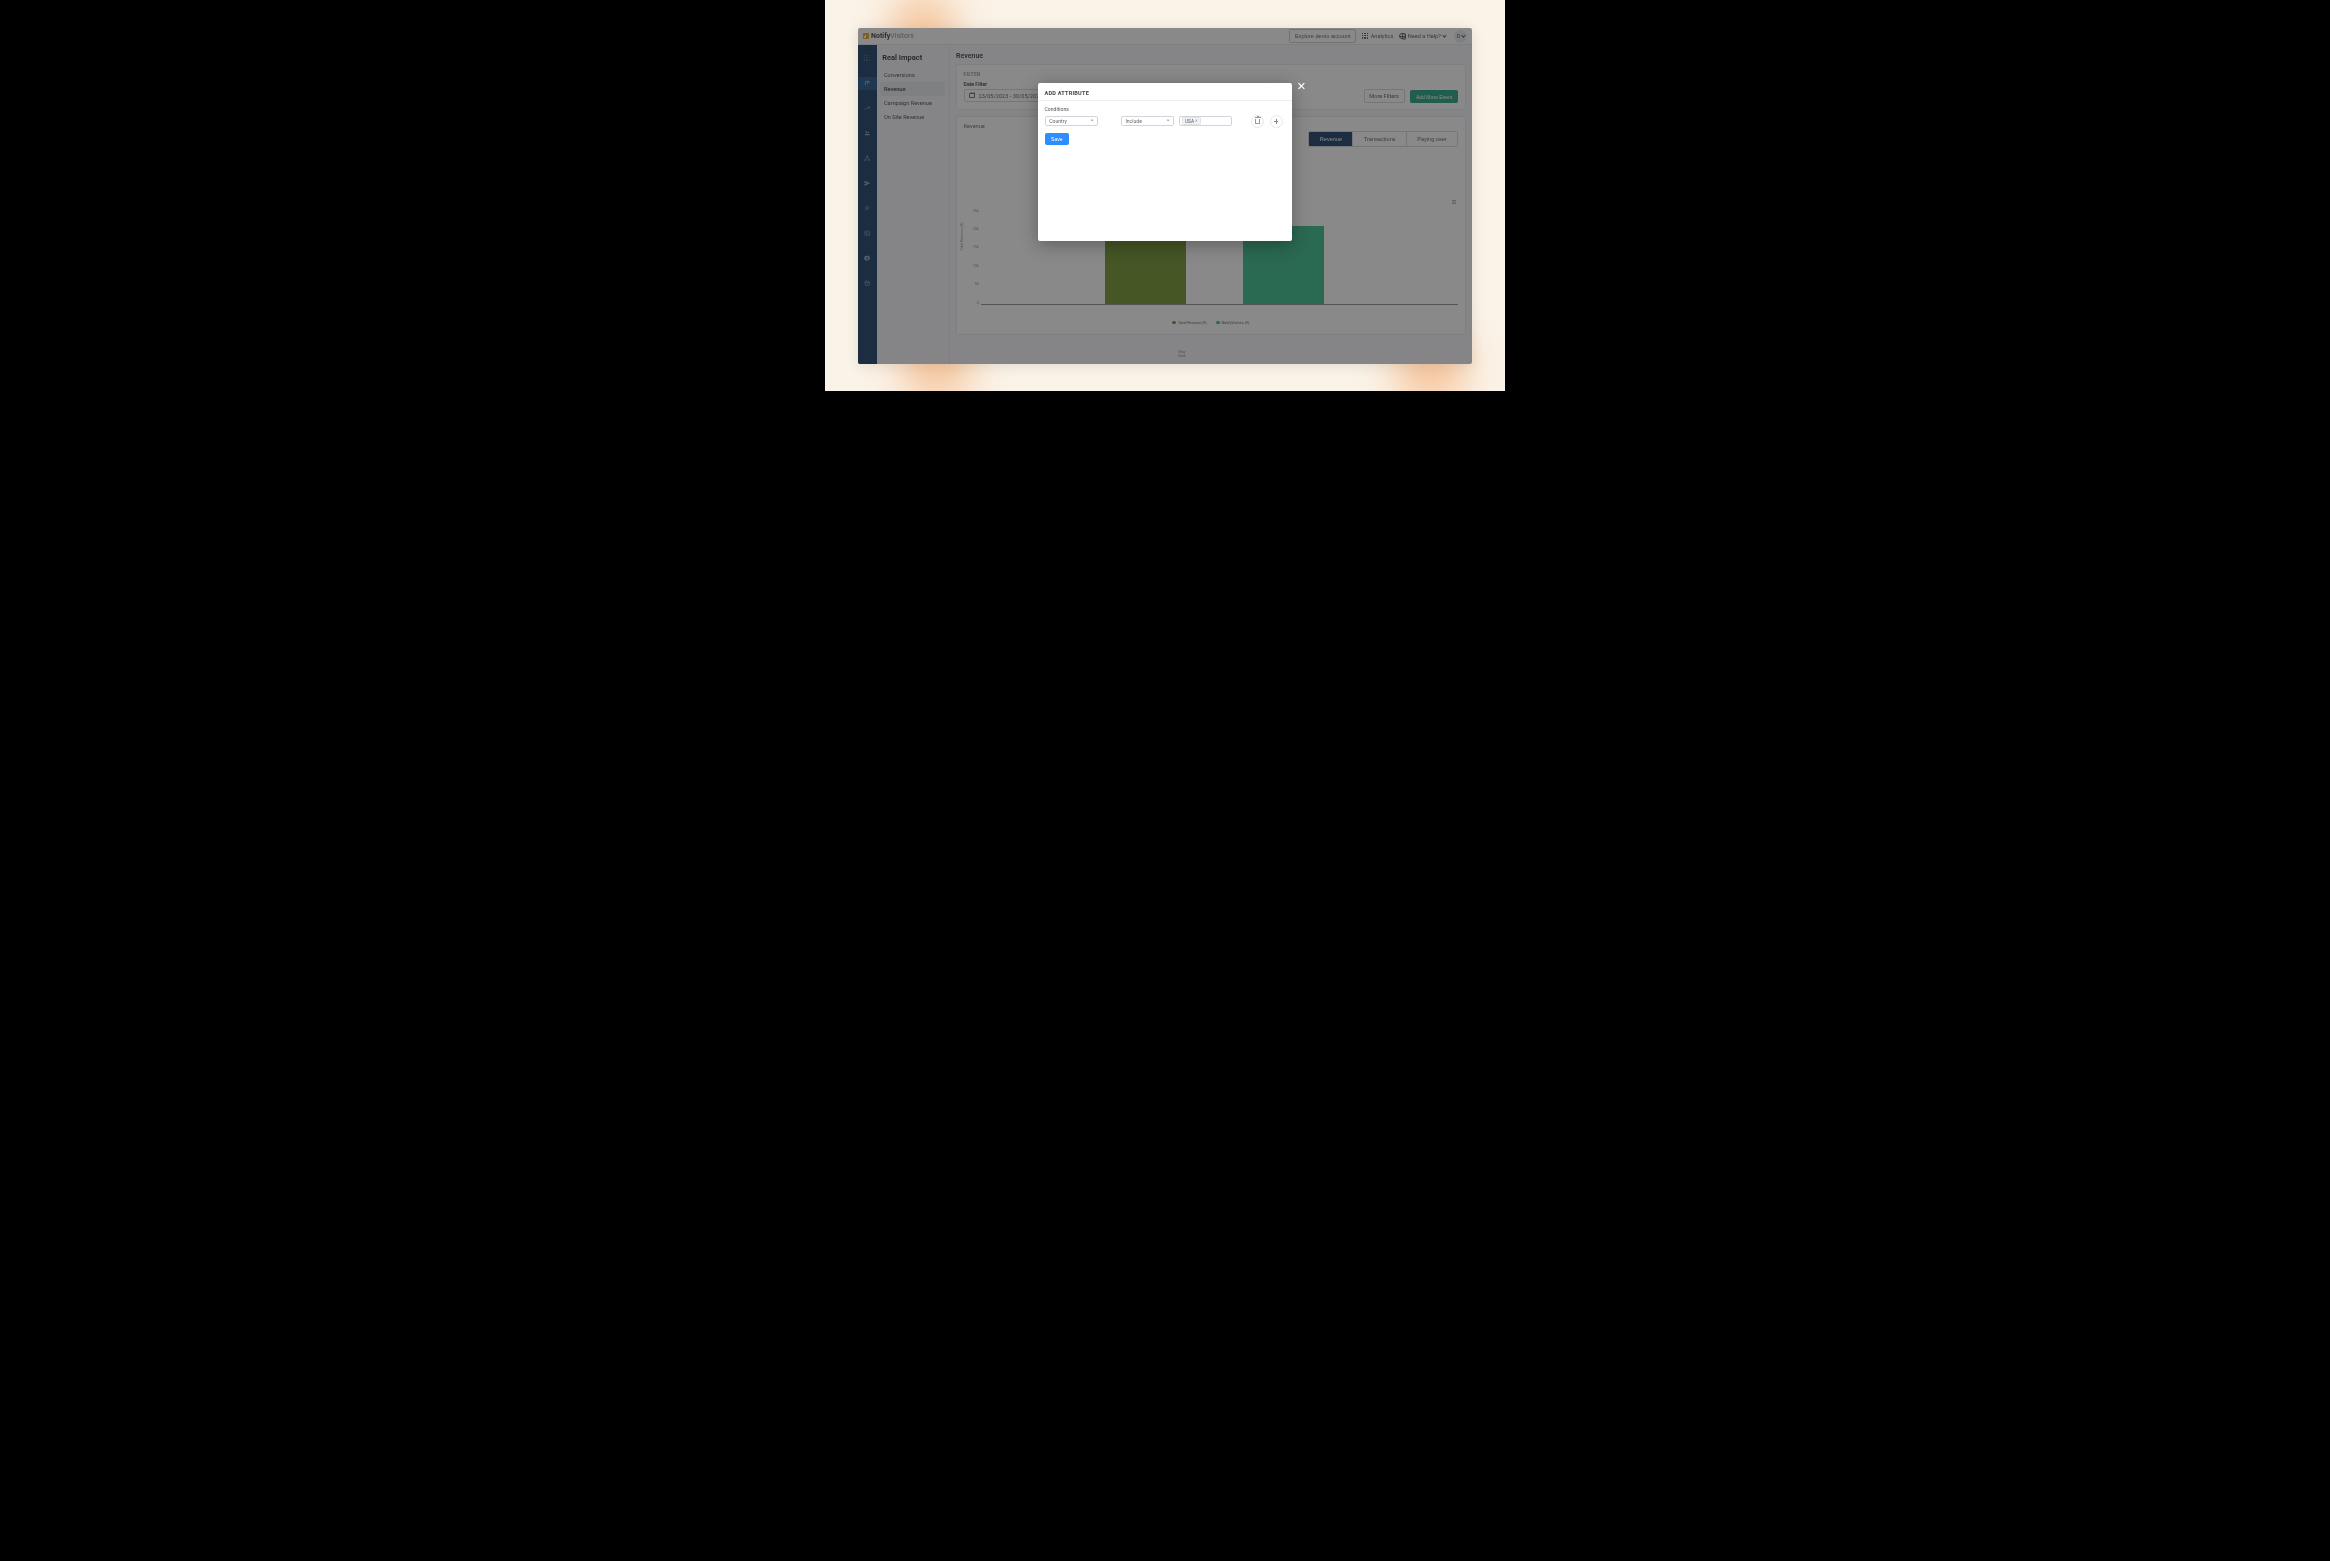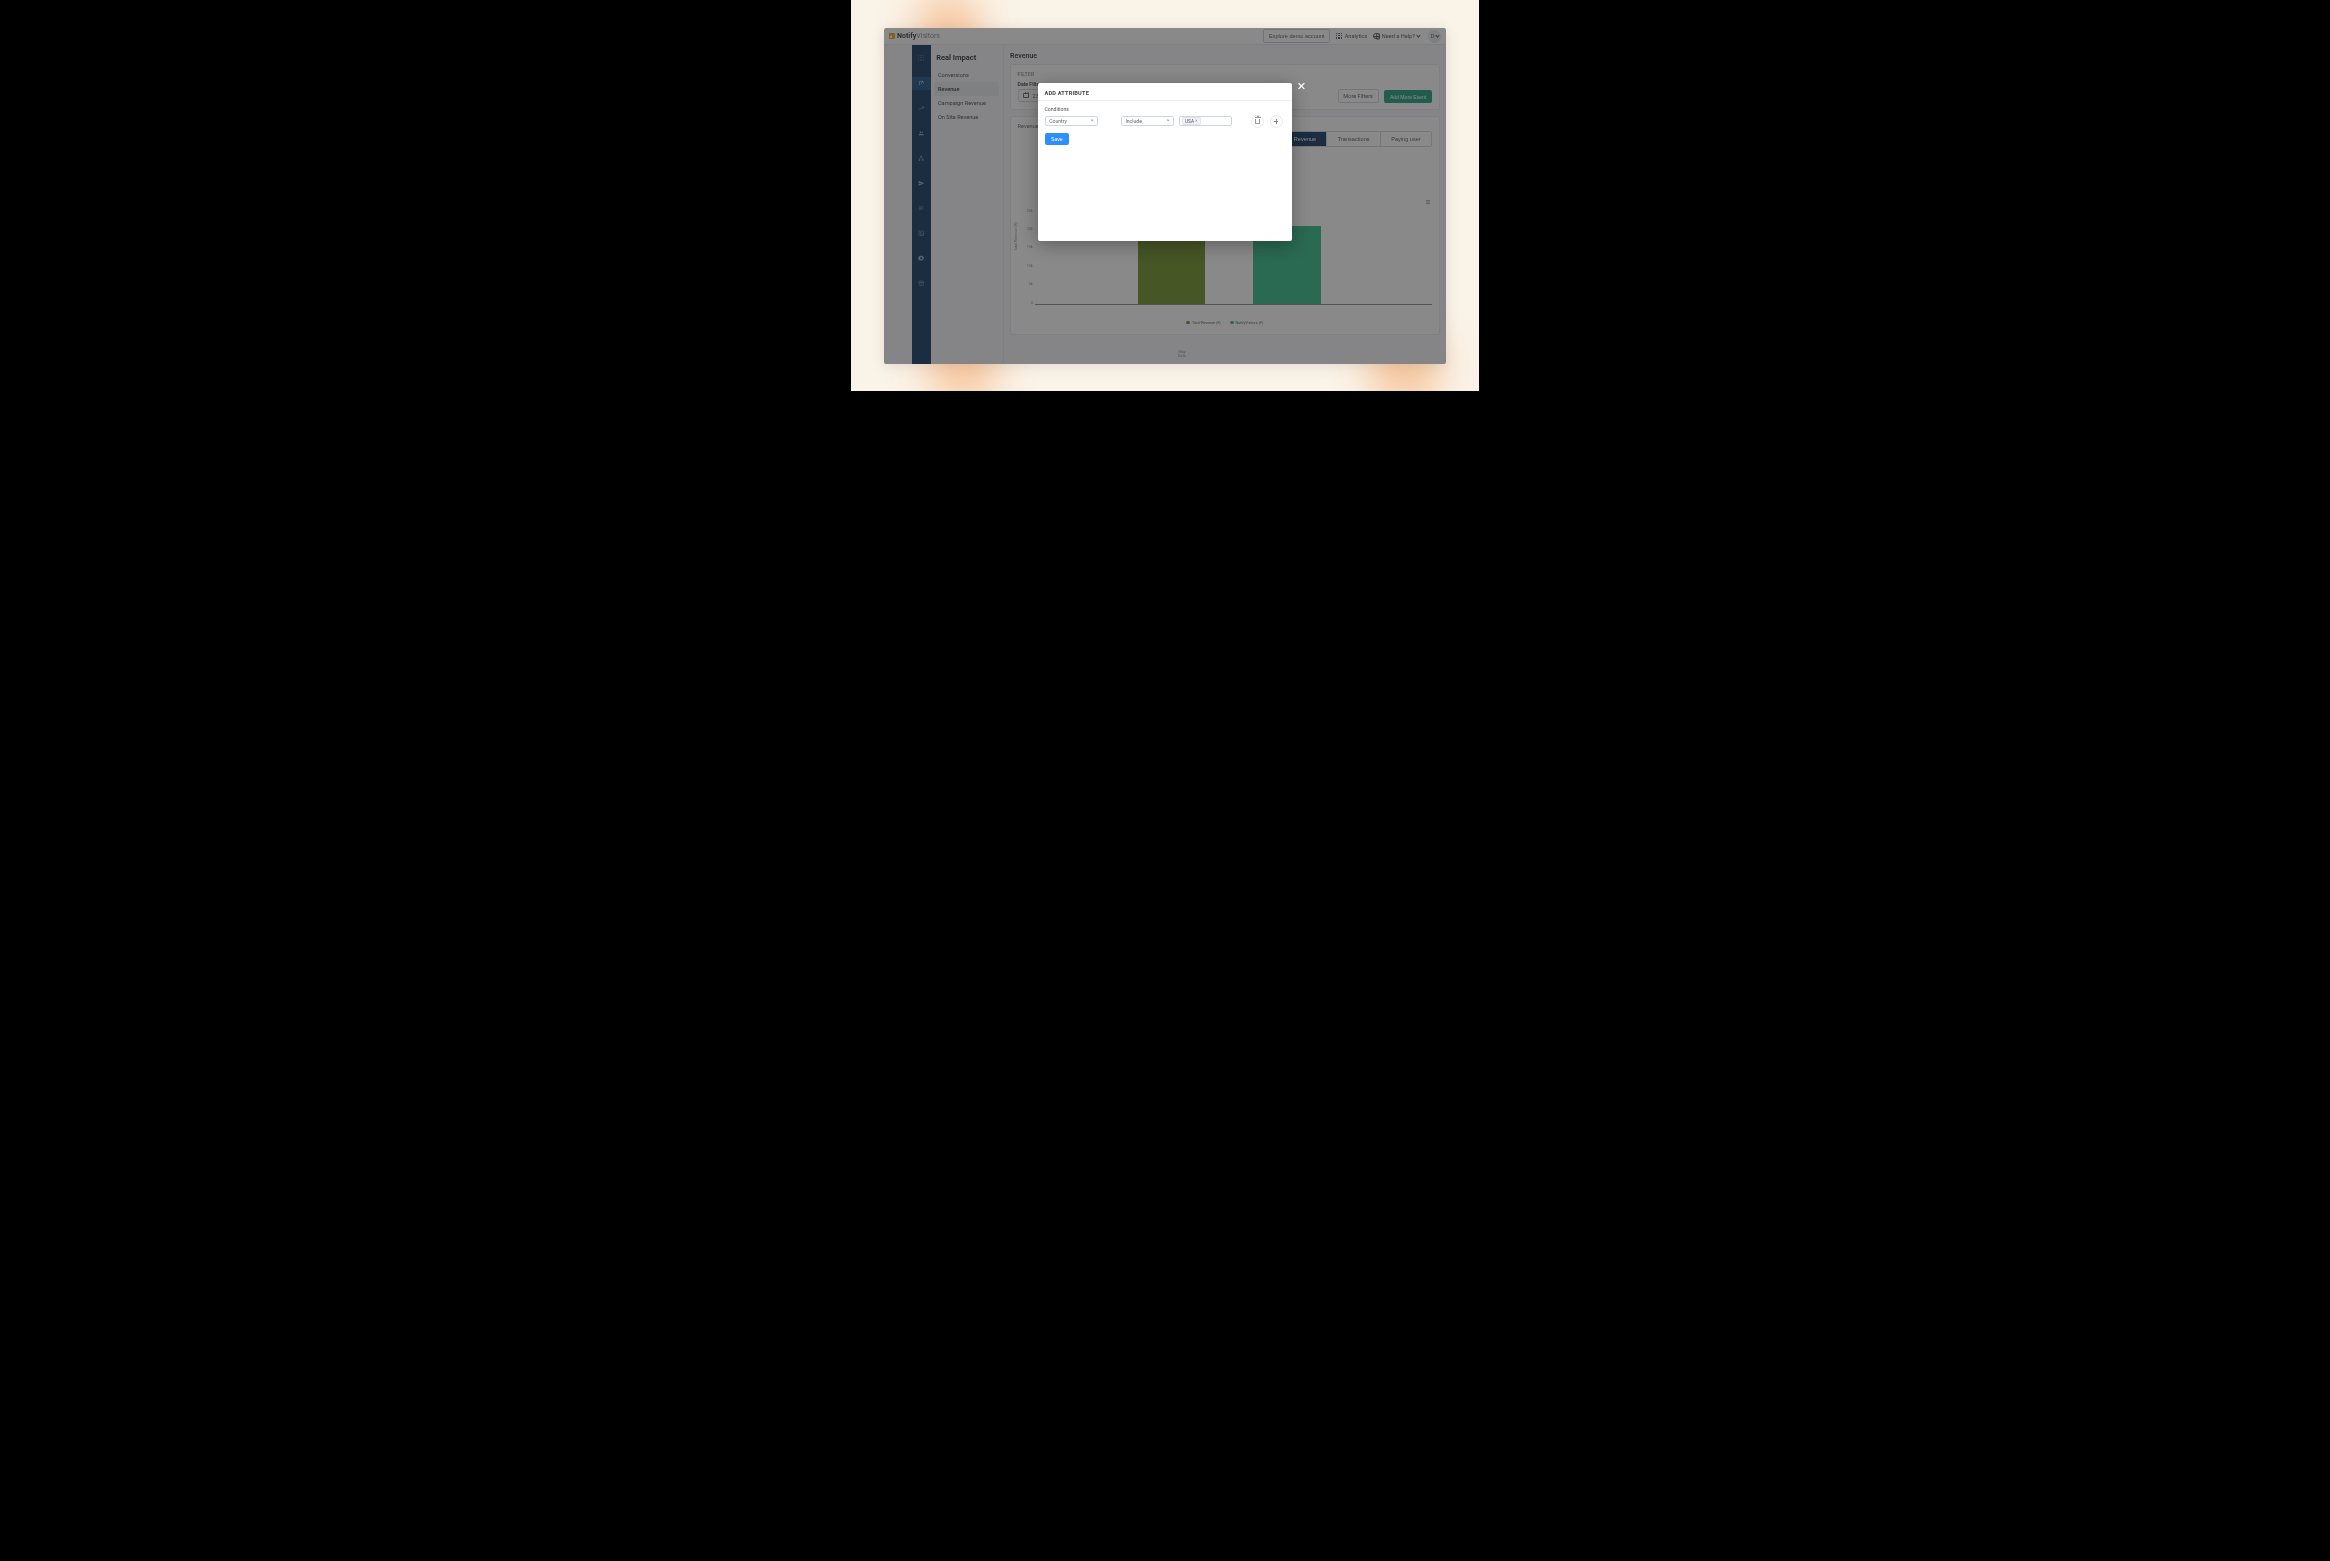--- a/index.html
+++ b/index.html
@@ -1,18 +1,18 @@
 <!DOCTYPE html>
 <html style="font-size:7.5px"><head>
 <meta charset="utf-8">
 <style>
 * { box-sizing: border-box; margin: 0; padding: 0; }
 body { font-family: -apple-system, BlinkMacSystemFont, "Segoe UI", Roboto, Helvetica, Arial, sans-serif; background: #000; }
 
-.outer-frame { width: 628px; height: 391px; background: #faf3e8; position: relative; overflow: hidden; margin: 0 auto; }
+.outer-frame { width: 680px; height: 391px; background: #faf3e8; position: relative; overflow: hidden; margin: 0 auto; }
 .blob { position: absolute; border-radius: 50%; filter: blur(18.6px); background: radial-gradient(circle, #f5b988 0%, #f5b988 40%, transparent 70%); opacity: 0.8; }
 .blob1 { width: 84px; height: 84px; top: -14px; left: 56px; }
 .blob2 { width: 93px; height: 93px; bottom: -18.6px; left: 65px; }
 .blob3 { width: 93px; height: 93px; bottom: -23px; right: 28px; }
 
 .app-window { position: absolute; top: 28px; left: 33px; right: 33px; bottom: 27.5px; background: #f5f7fa; border-radius: 1.9px; overflow: hidden; display: flex; flex-direction: column; box-shadow: 0 1.9px 14px rgba(0,0,0,0.1); }
 
 .topbar { height: 17px; background: #fff; border-bottom: 0.5px solid #e5e8ec; display: flex; align-items: center; padding: 0 4.7px; gap: 5.6px; }
 .brand { display: flex; align-items: center; gap: 1.9px; font-size: 7px; color: #333; }
 .brand-icon { width: 6.5px; height: 6.5px; background: #f39c12; border-radius: 0.9px; display:inline-block; position:relative; }
@@ -27,21 +27,21 @@
 .apps-icon span { position:absolute; width:1.4px; height:1.4px; background:#555; }
 .apps-icon span:nth-child(1){top:0;left:0;} .apps-icon span:nth-child(2){top:0;left:2.3px;} .apps-icon span:nth-child(3){top:0;left:4.7px;}
 .apps-icon span:nth-child(4){top:2.3px;left:0;} .apps-icon span:nth-child(5){top:2.3px;left:2.3px;} .apps-icon span:nth-child(6){top:2.3px;left:4.7px;}
 .apps-icon span:nth-child(7){top:4.7px;left:0;} .apps-icon span:nth-child(8){top:4.7px;left:2.3px;} .apps-icon span:nth-child(9){top:4.7px;left:4.7px;}
 .globe-icon { width:6.5px; height:6.5px; border:0.7px solid #555; border-radius:50%; position:relative; display:inline-block;}
 .globe-icon::before { content:""; position:absolute; top:-0.7px; left:1.9px; width:2.3px; height:6.5px; border:0.7px solid #555; border-radius:50%; border-top:none; border-bottom:none;}
 .globe-icon::after { content:""; position:absolute; top:2.3px; left:-0.7px; width:6.5px; height:0.7px; background:#555;}
 .chev-down { display:inline-block; width:2.8px; height:2.8px; border-right:0.7px solid #555; border-bottom:0.7px solid #555; transform:rotate(45deg); margin-top:-1.4px;}
 .avatar { width:13px; height:13px; border-radius:50%; background:#e8ebef; display:flex; align-items:center; justify-content:center; font-size:5.6px; color:#555; margin-left:2.8px;}
 
-.main-area { flex:1; display:flex; overflow:hidden;margin-left:28px; }
+.main-area { flex:1; display:flex; overflow:hidden; }
 .icon-rail { width:18.6px; background:#0f3460; display:flex; flex-direction:column; align-items:center; padding-top:6.5px; gap:12px; }
 .rail-item { width:18.6px; height:13px; display:flex; align-items:center; justify-content:center; color:#8fa3c2; cursor:pointer; }
 .rail-item.active { background:#1a4d85; color:#cfe0f5; }
 .rail-svg { width:6.5px; height:6.5px; }
 
 .sub-sidebar { width:73px; background:#f5f7fa; border-right:0.5px solid #e5e8ec; padding:6.5px 3.7px; }
 .sub-title { font-size:7.5px; font-weight:600; color:#222; margin:1.9px 1.9px 5.6px; }
 .sub-link { display:block; padding:3.7px 3.7px; font-size:5.6px; color:#444; border-radius:1.9px; cursor:pointer; margin-bottom:0.9px;}
 .sub-link.active { background:#e6ebf0; color:#333; font-weight:500;}
 

